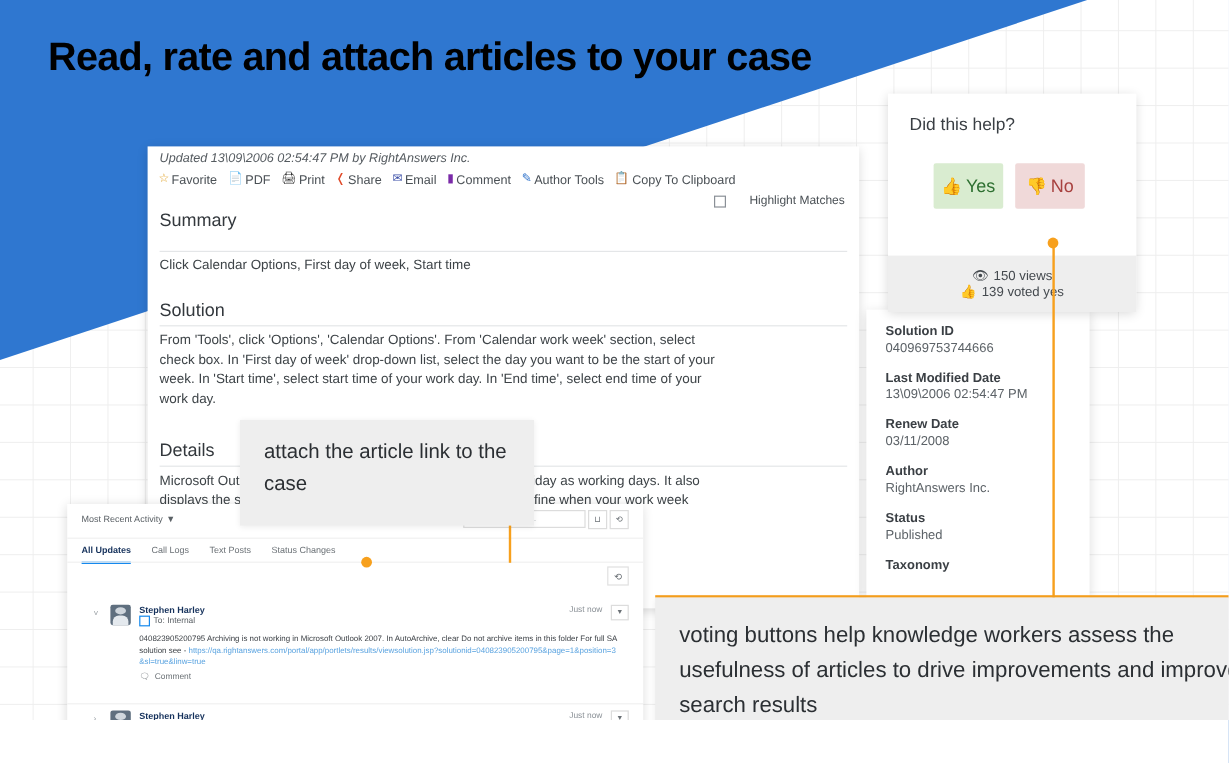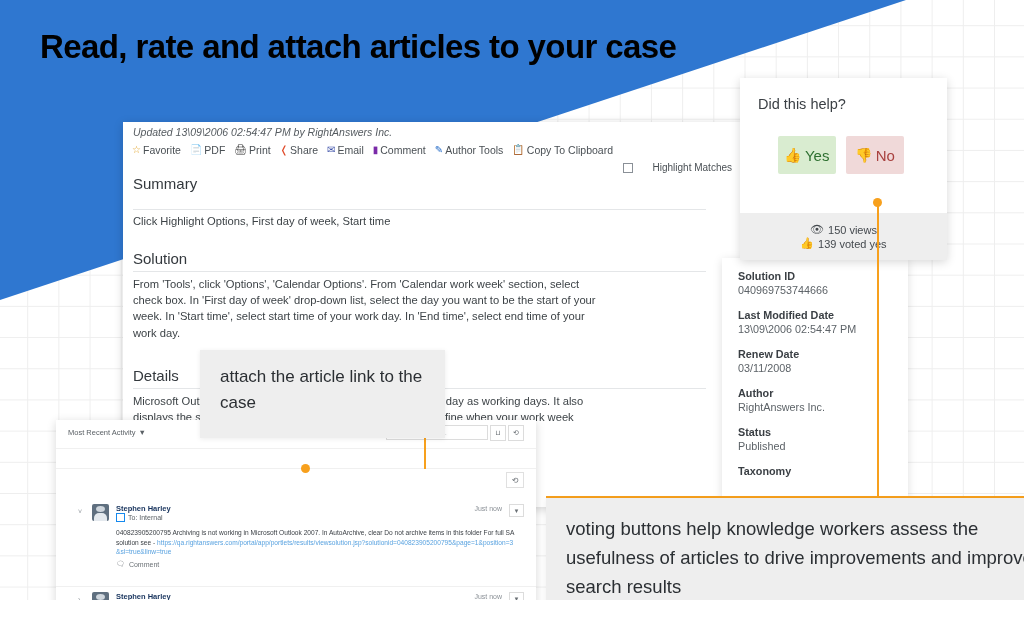--- a/index.html
+++ b/index.html
@@ -55,21 +55,20 @@
   }
 
   
   .article-card {
     position: absolute;
     left: 123px; top: 122px;
     width: 593px; height: 385px;
     background: #ffffff;
     box-shadow: 0 2px 9px rgba(0,0,0,0.17);
     overflow: hidden;
-    padding-left: 28px;
   }
   .art-updated {
     position: absolute; left: 10px; top: 4px;
     font-style: italic;
     font-size: 10.5px;
     color: #555b60;
     white-space: nowrap;
   }
   .art-toolbar {
     position: absolute; left: 9px; top: 22px;
@@ -370,21 +369,21 @@
       </span>
     </div>
 
     <div class="highlight-row">
       <span class="hl-box"></span>
       <span>Highlight Matches</span>
     </div>
 
     <div class="sec-title" style="left:10px; top:53px;">Summary</div>
     <div class="sec-rule" style="left:10px; top:87px; width:573px;"></div>
-    <div class="sec-body" style="left:10px; top:91px; width:560px;">Click Highlight Options, First day of week, Start time</div>
+    <div class="sec-body" style="left:10px; top:91px; width:560px;">Click Calendar Options, First day of week, Start time</div>
 
     <div class="sec-title" style="left:10px; top:128px;">Solution</div>
     <div class="sec-rule" style="left:10px; top:149px; width:573px;"></div>
     <div class="sec-body" style="left:10px; top:154px; width:465px;">From 'Tools', click 'Options', 'Calendar Options'. From 'Calendar work week' section, select check box. In 'First day of week' drop-down list, select the day you want to be the start of your week. In 'Start time', select start time of your work day. In 'End time', select end time of your work day.</div>
 
     <div class="sec-title" style="left:10px; top:245px;">Details</div>
     <div class="sec-rule" style="left:10px; top:266px; width:573px;"></div>
     <div class="sec-body" style="left:10px; top:271px; width:470px;">Microsoft Outlook displays calendar options from Monday to Friday as working days. It also displays the start of week as Sunday. You can set options to define when your work week starts and ends,</div>
   </div>
 
@@ -400,20 +399,26 @@
       <span>⚲</span>
       <span>Search this feed...</span>
     </div>
     <div class="feed-btn" style="left:434px;">
       <span>⊔</span>
     </div>
     <div class="feed-btn" style="left:452px;">
       <span>⟲</span>
     </div>
 
+    <div class="feed-tabs">
+      <span class="feed-tab active">All Updates</span>
+      <span class="feed-tab">Call Logs</span>
+      <span class="feed-tab">Text Posts</span>
+      <span class="feed-tab">Status Changes</span>
+    </div>
 
     <div class="feed-divider" style="top:48px;"></div>
 
     <div class="feed-refresh">
       <span>⟲</span>
     </div>
 
     <div class="feed-post" style="top:84px; height:76px;">
       <span class="post-chevron">˅</span>
       <span class="avatar"></span>

